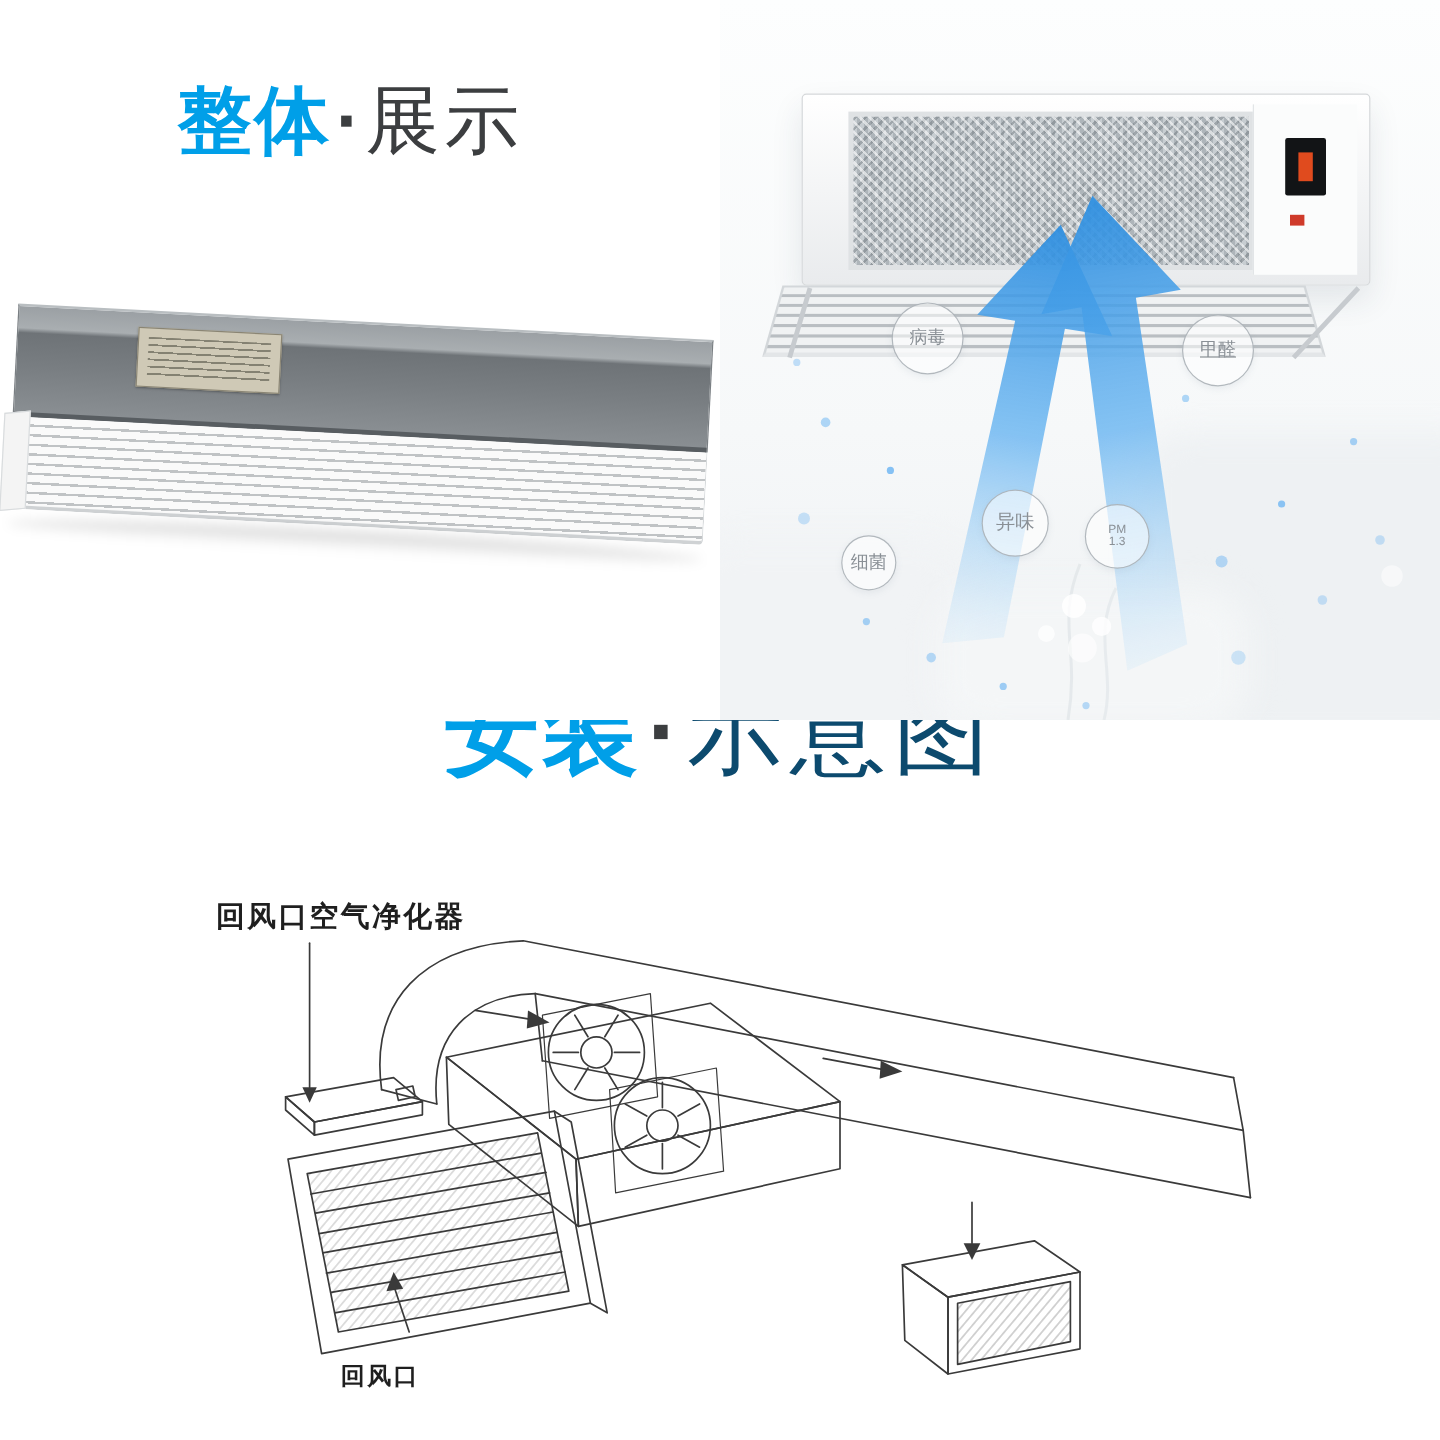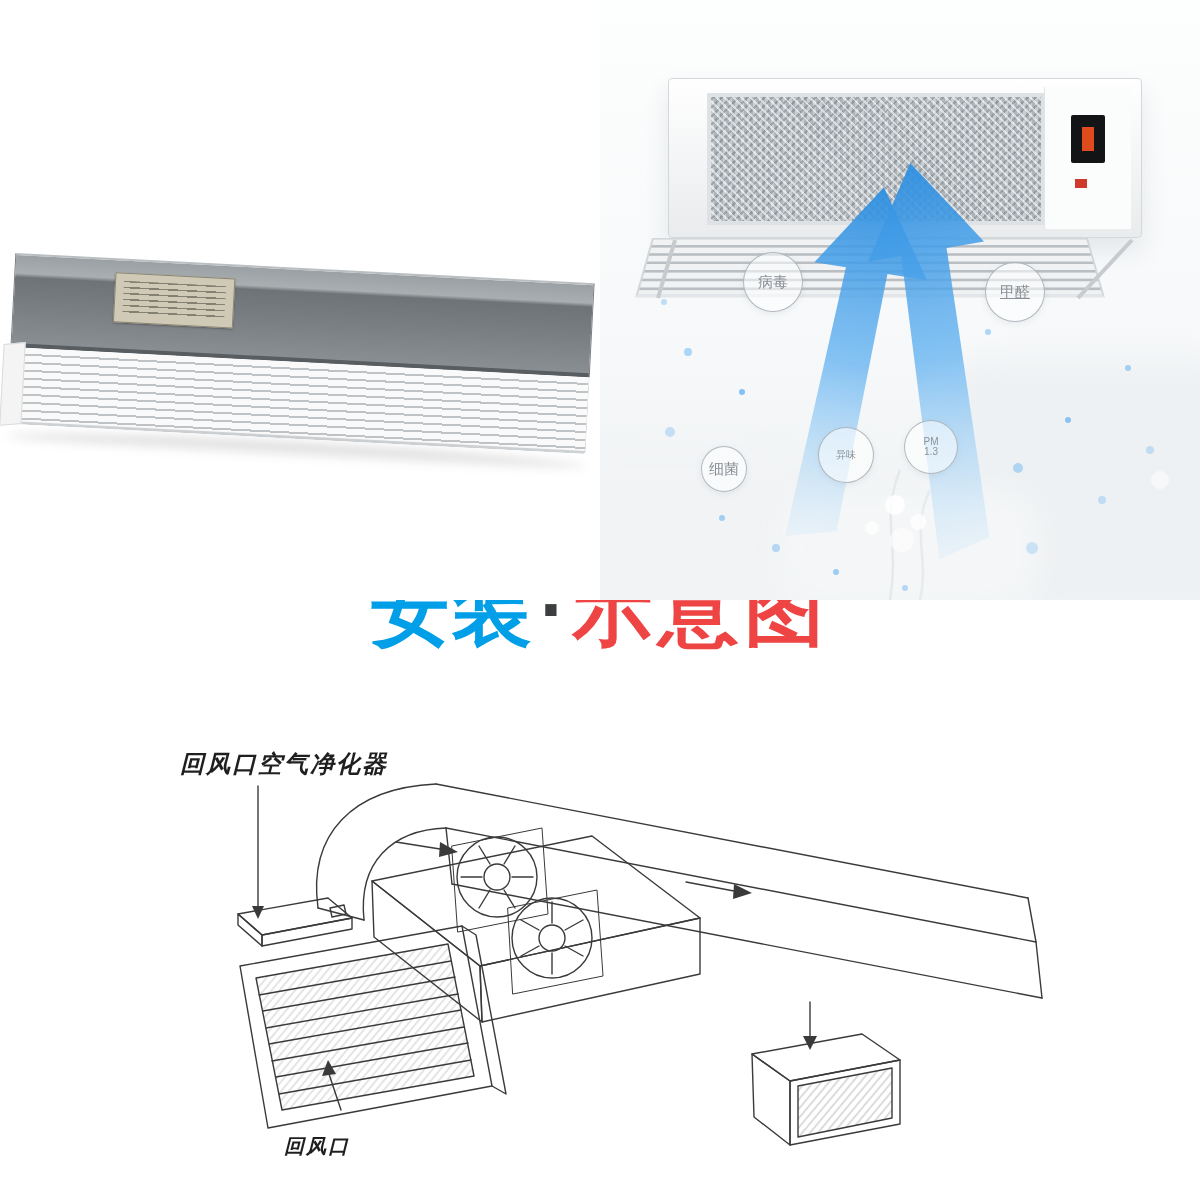--- a/index.html
+++ b/index.html
@@ -67,41 +67,44 @@
 
   .scene-svg{position:absolute;left:0;top:0;pointer-events:none;}
 
   .bubble{position:absolute;border-radius:50%;
     background:rgba(255,255,255,.55);
     border:1px solid rgba(165,172,178,.85);
     color:#8a9096;display:flex;flex-direction:column;align-items:center;justify-content:center;
     font-size:15px;line-height:1.05;box-shadow:0 2px 6px rgba(120,140,160,.12);}
   .bubble-virus{left:143px;top:252px;width:58px;height:58px;}
   .bubble-formaldehyde{left:385px;top:262px;width:58px;height:58px;text-decoration:underline;}
-  .bubble-odor{left:218px;top:427px;width:54px;height:54px;font-size:10px;}
+  .bubble-odor{left:218px;top:408px;width:54px;height:54px;font-size:16px;}
   .bubble-pm{left:304px;top:420px;width:52px;height:52px;font-size:10px;}
   .bubble-bacteria{left:101px;top:446px;width:44px;height:44px;font-size:15px;}
 
   
   .heading2-clip{position:absolute;left:0;top:600px;width:1200px;height:56px;overflow:hidden;background:transparent;}
   .heading2{margin-top:-30px;text-align:center;white-space:nowrap;font-size:80px;line-height:1;}
   .heading2 .hl{color:#009FE8;font-weight:700;letter-spacing:2px;text-align:right;}
   .heading2 .dot{color:#3c3e40;font-weight:700;margin:0 6px;}
-  .heading2 .rest{color:#ef4444;font-weight:700;letter-spacing:6px;}
+  .heading2 .rest{color:#0c4a6e;font-weight:400;letter-spacing:6px;}
 
   
   .sec-diagram{position:absolute;left:0;top:656px;width:1200px;height:544px;background:#fff;}
-  .diag-label{position:absolute;color:#1f1f1f;font-weight:700;white-space:nowrap;font-style:italic;}
+  .diag-label{position:absolute;color:#1f1f1f;font-weight:700;white-space:nowrap;}
   .diag-label-purifier{left:180px;top:92px;font-size:24px;letter-spacing:2px;}
   .diag-label-vent{left:284px;top:477px;font-size:20px;letter-spacing:2px;}
 </style>
 </head>
 <body>
 
 <section class="sec-overall">
+  <h1 class="heading1">
+    <span class="hl">整体</span><span class="dot">·</span><span class="rest">展示</span>
+  </h1>
 
   <div class="product1">
     <div class="p1-top">
       <div class="nameplate">
         <div class="nameplate-lines"></div>
       </div>
     </div>
     <div class="p1-grille"></div>
     <div class="p1-shadow"></div>
   </div>

